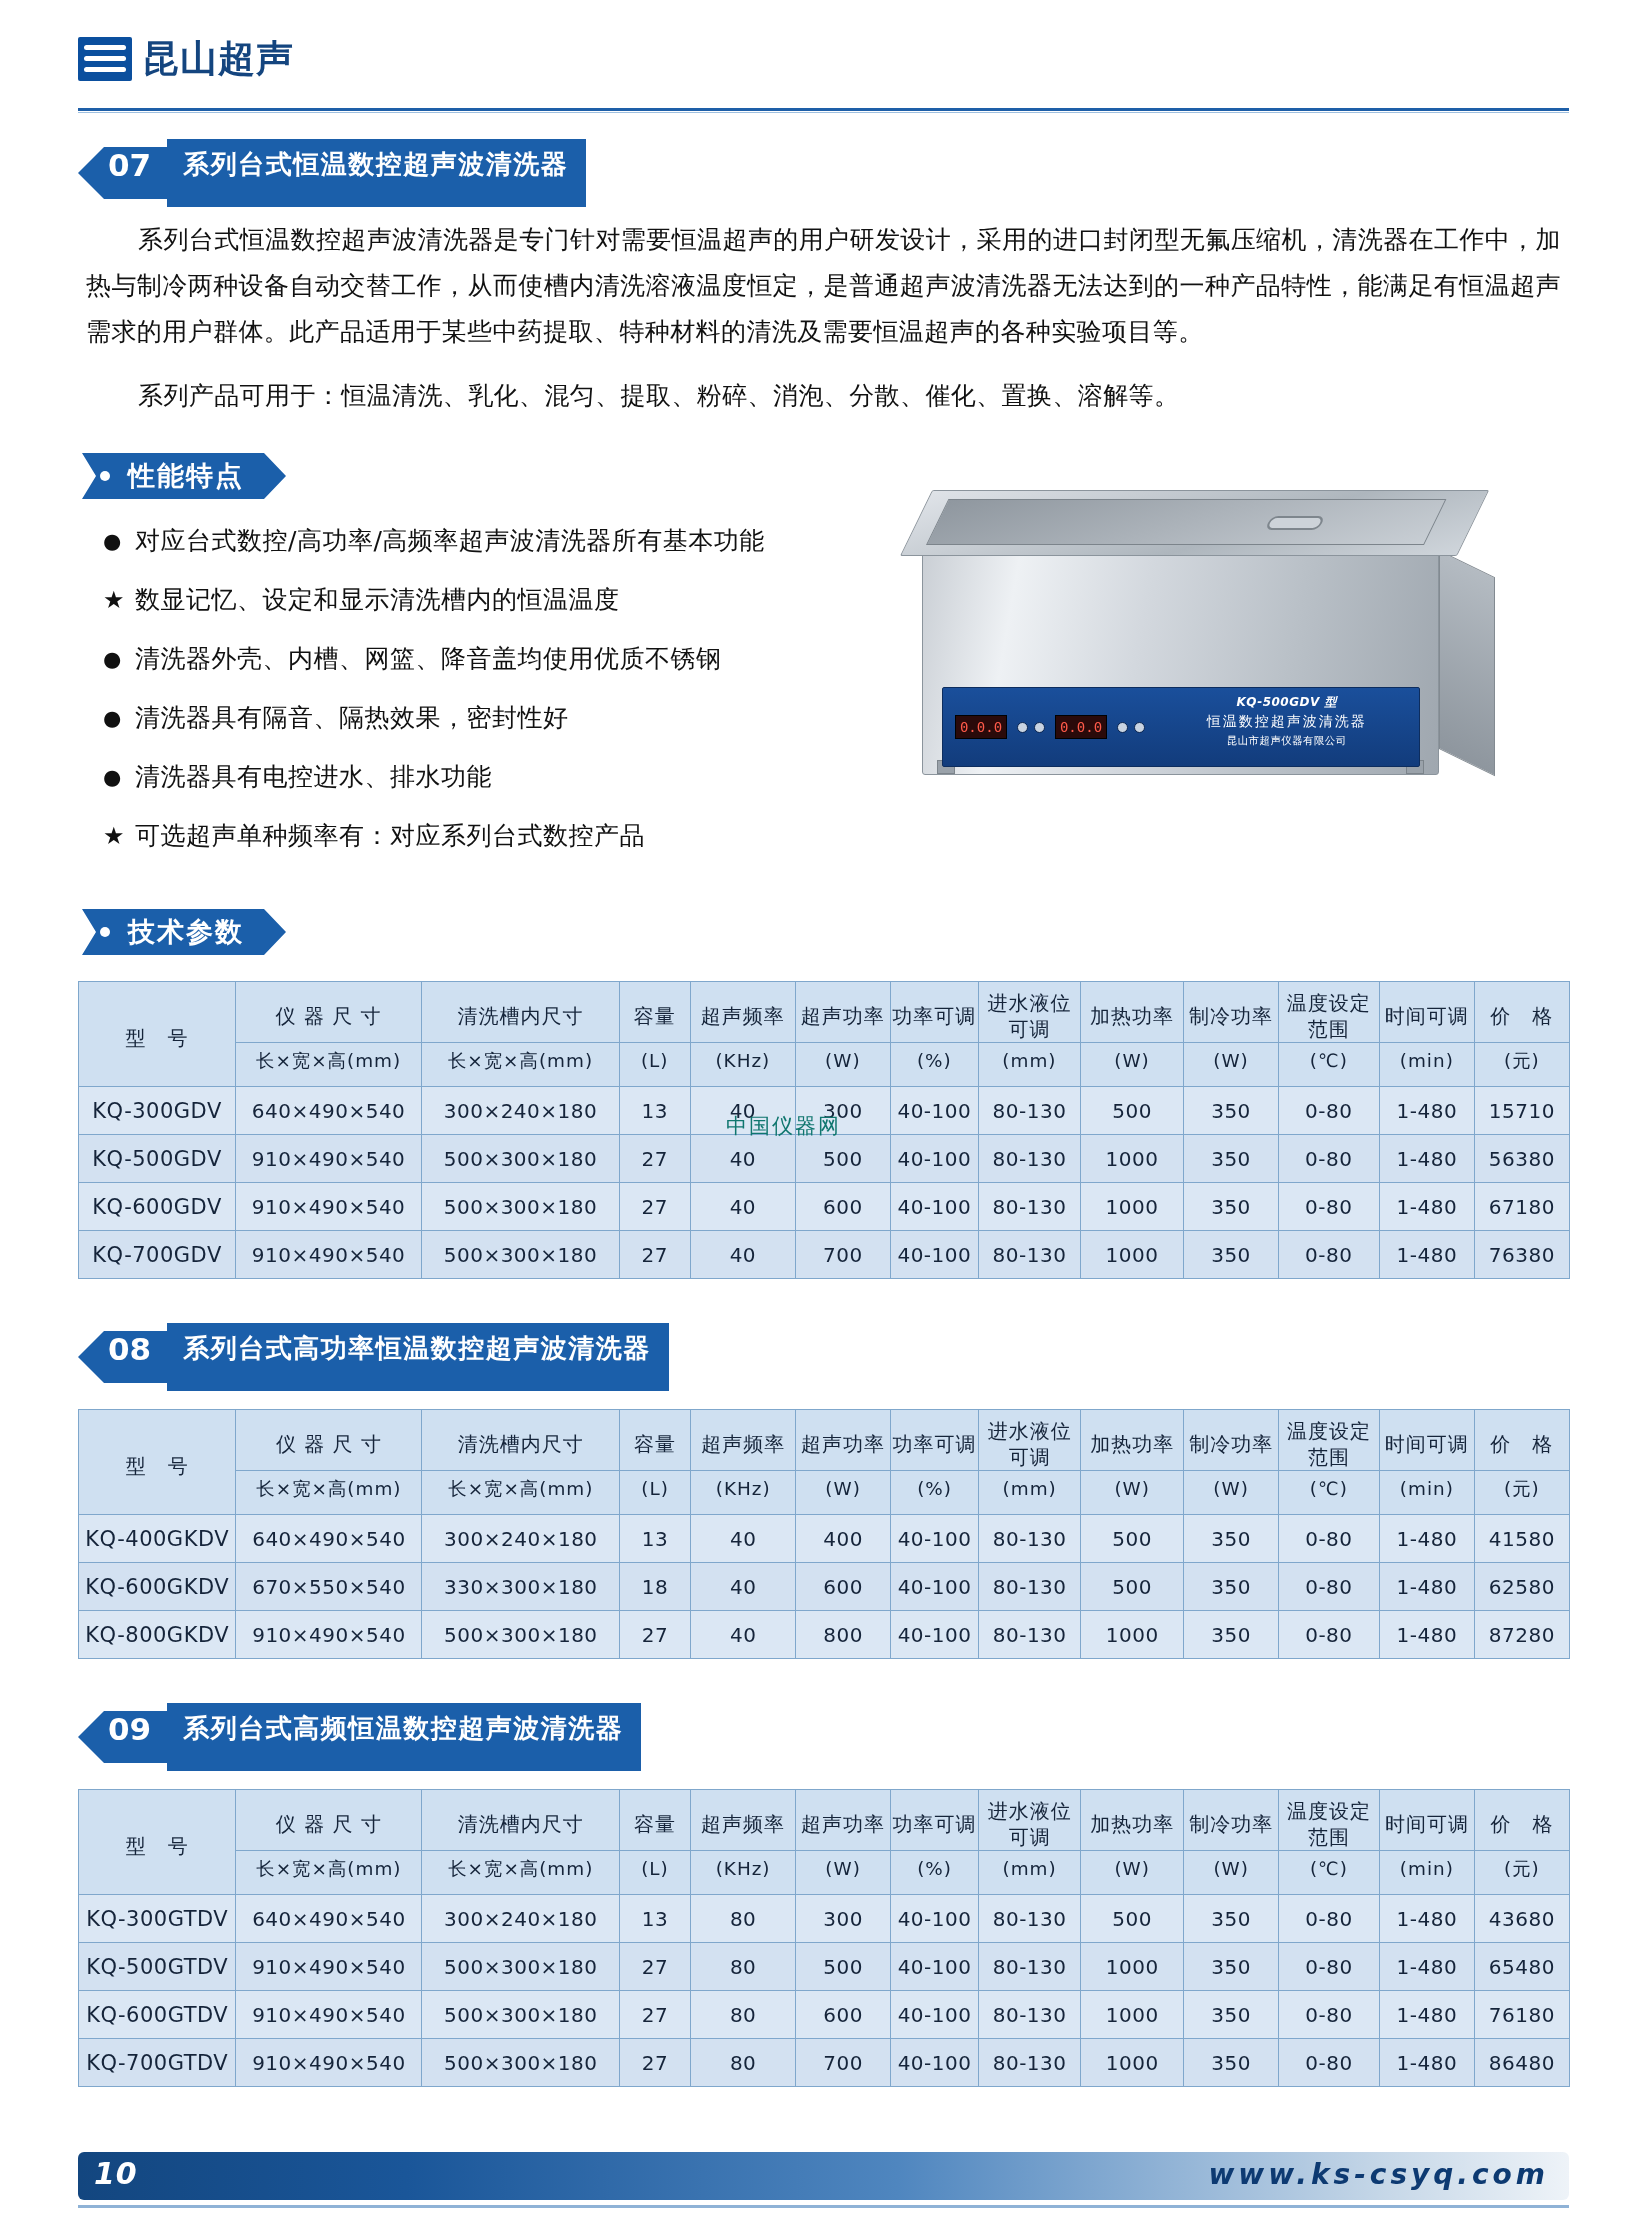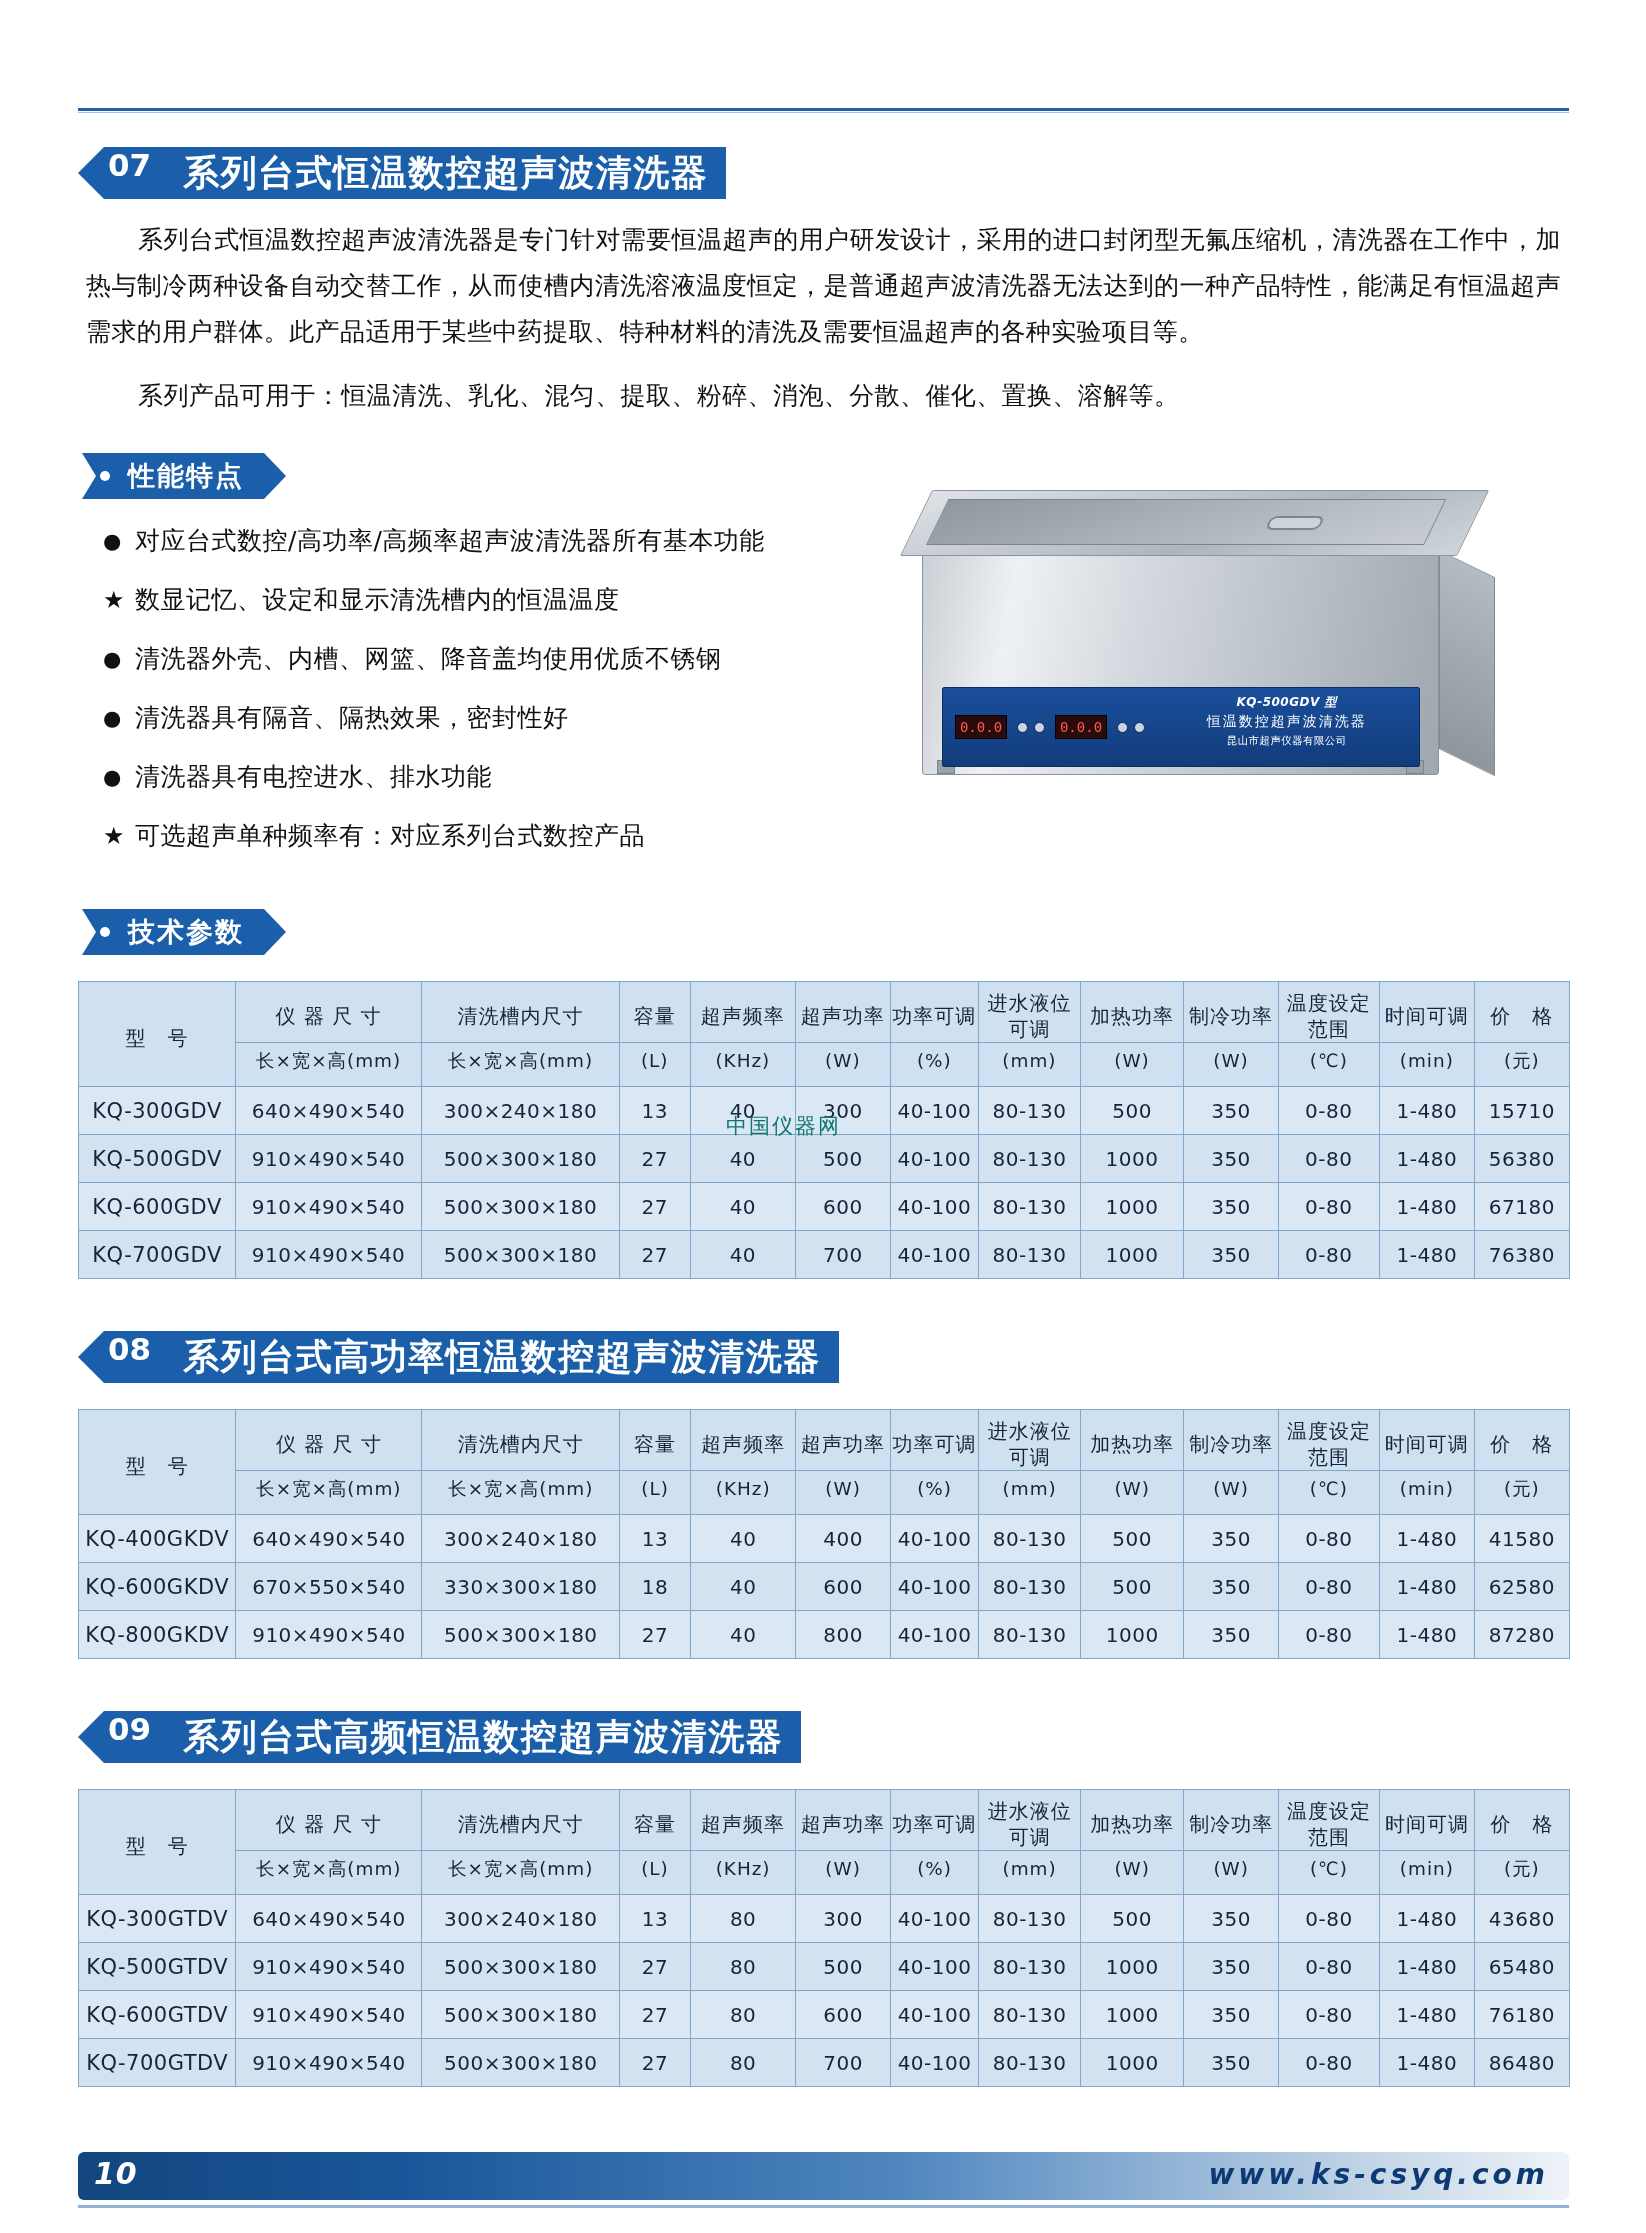--- a/index.html
+++ b/index.html
@@ -64,24 +64,24 @@
     color:#fff;
     font-size:31px; font-weight:bold;
     padding:0 16px 9px 30px;
     height:52px;
     line-height:36px;
     clip-path:polygon(26px 0, 100% 0, 100% 100%, 26px 100%, 0 50%);
   }
   .sec-title {
     background:#1b5faa;
     color:#fff;
-    font-size:36px; font-weight:bold;
+    font-size:26px; font-weight:bold;
     letter-spacing:1.5px;
     padding:9px 18px 3px 16px;
-    height:52px;
+    height:68px;
     line-height:33px;
     white-space:nowrap;
   }
 
   
   .para {
     font-size:25px;
     line-height:46px;
     margin:18px 86px 0 86px;
     text-align:justify;
@@ -288,20 +288,28 @@
     height:3px; background:#8fb2d6;
   }
 </style>
 </head>
 <body>
 
 <div class="page">
 
   
   <div class="header">
+    <div class="logo-wrap">
+      <div class="logo-mark">
+          <i></i>
+          <i></i>
+          <i></i>
+        </div>
+      <div class="logo-text">昆山超声</div>
+    </div>
     <div class="header-rule"></div>
   </div>
 
   
   <div class="section-head">
     <div class="sec-num">07</div>
     <div class="sec-title">系列台式恒温数控超声波清洗器</div>
   </div>
 
   <div class="para">系列台式恒温数控超声波清洗器是专门针对需要恒温超声的用户研发设计，采用的进口封闭型无氟压缩机，清洗器在工作中，加热与制冷两种设备自动交替工作，从而使槽内清洗溶液温度恒定，是普通超声波清洗器无法达到的一种产品特性，能满足有恒温超声需求的用户群体。此产品适用于某些中药提取、特种材料的清洗及需要恒温超声的各种实验项目等。</div>

